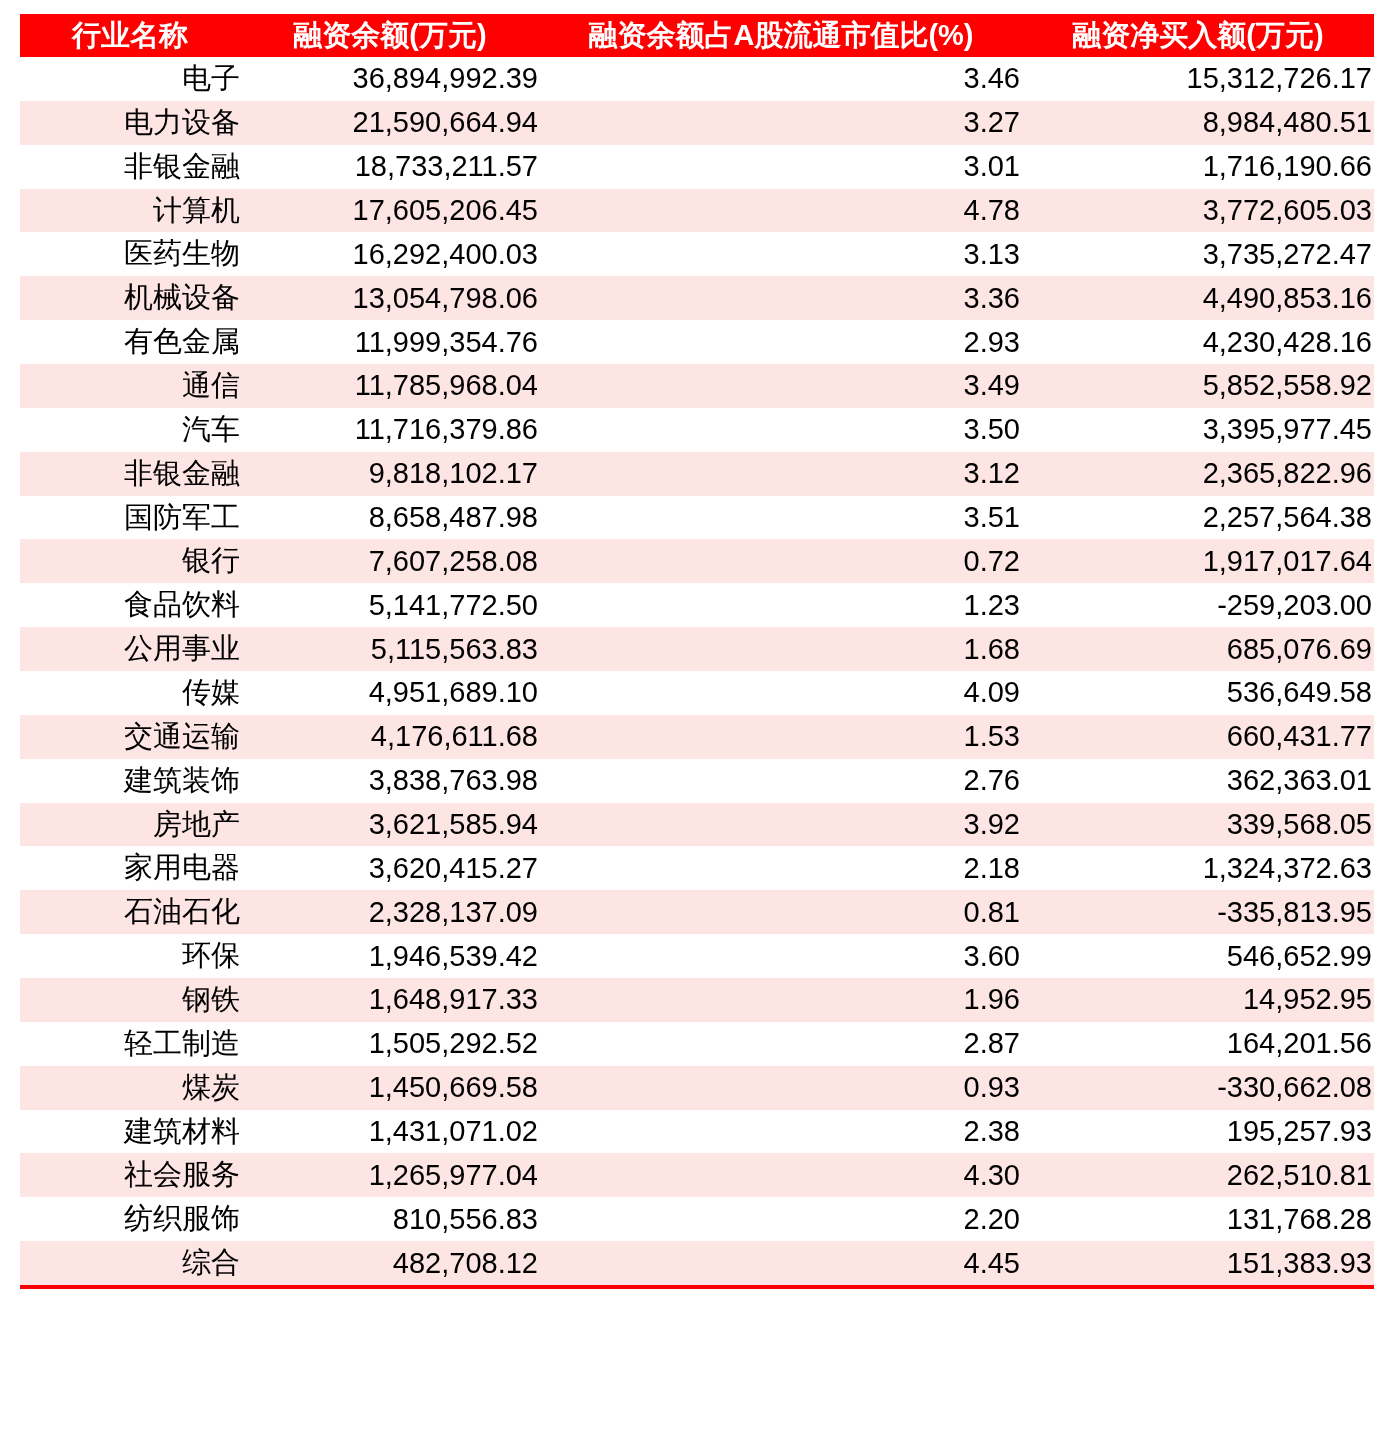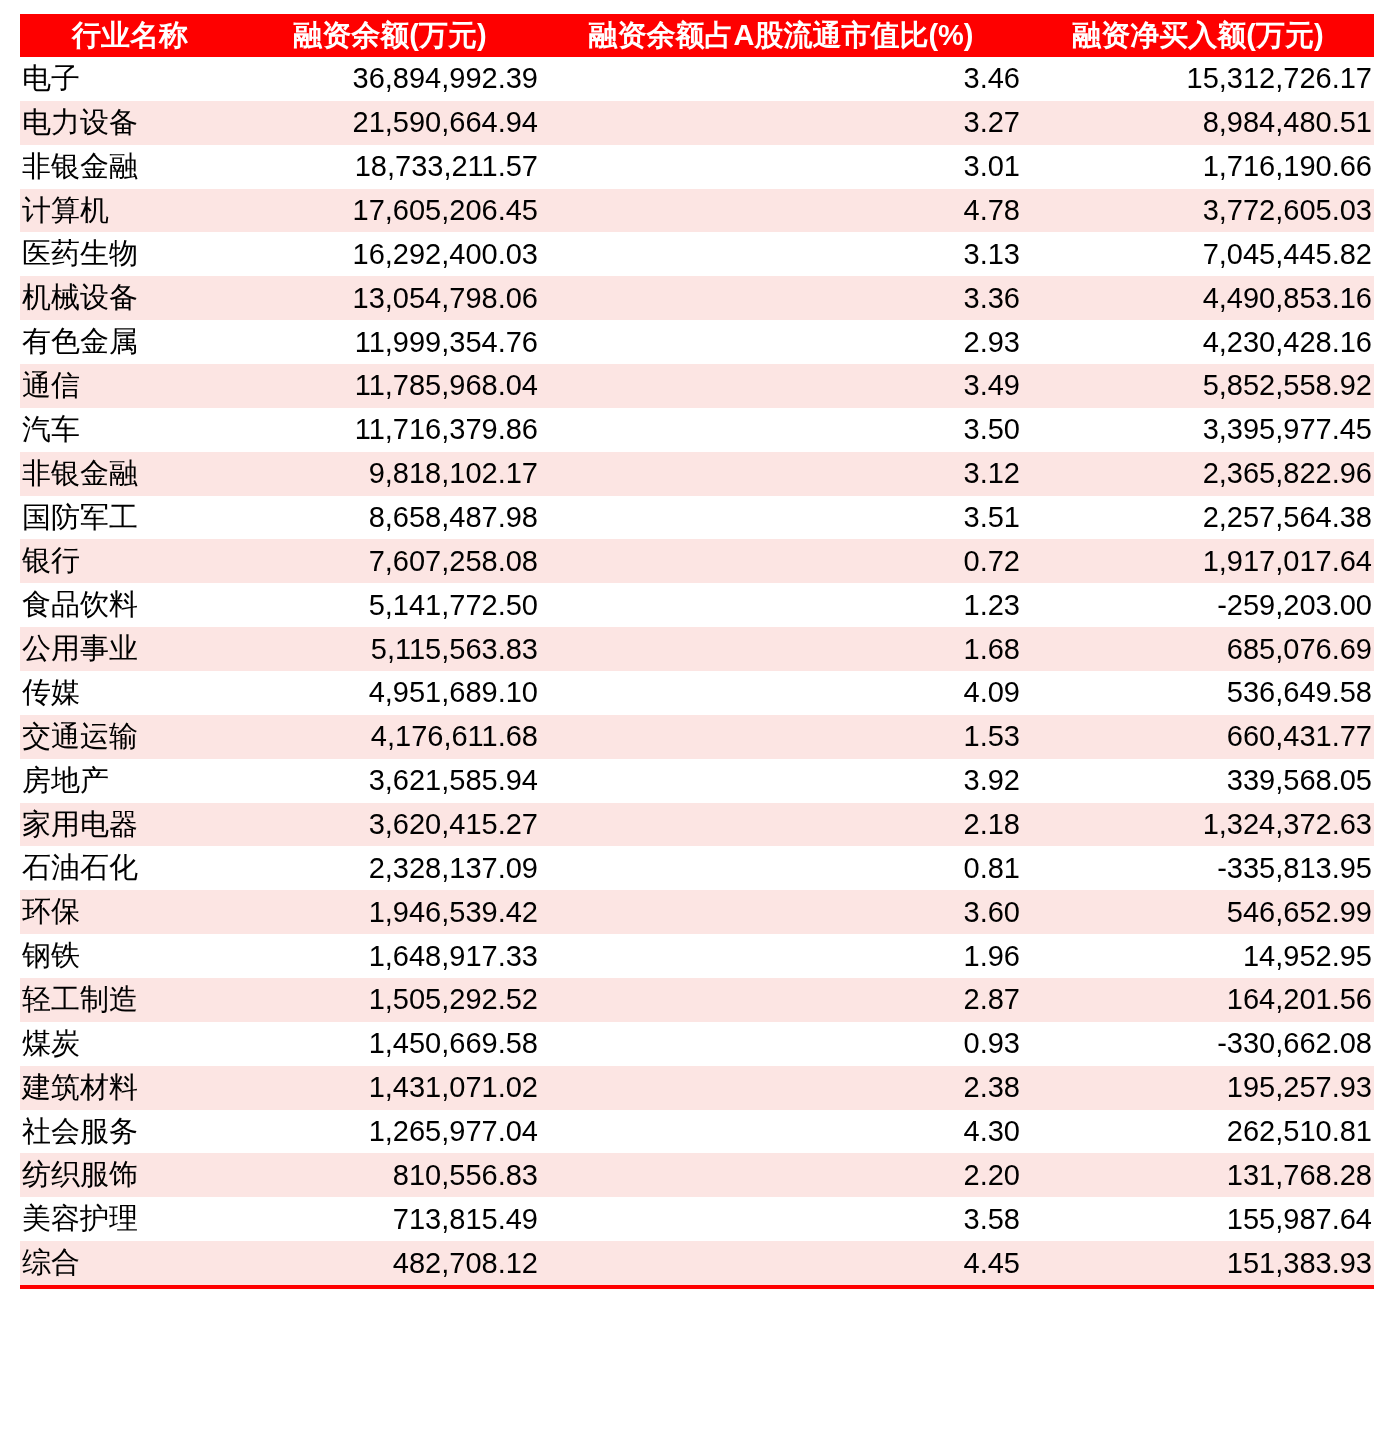--- a/index.html
+++ b/index.html
@@ -44,21 +44,21 @@
   }
   tbody td {
     font-size: 29px;
     height: 43.87px;
     padding: 0;
     white-space: nowrap;
     overflow: hidden;
     vertical-align: middle;
   }
   tbody tr:nth-child(even) { background: var(--alt-row-bg); }
-  td.industry { text-align: left;  padding-left: 2px; }
+  td.industry { text-align: right;  padding-left: 2px; }
   td.num      { text-align: right; padding-right: 2px; }
   .bottom-rule {
     height: 4px;
     width: 100%;
     background: var(--rule-color);
   }
 </style>
 </head>
 <body>
 
@@ -100,21 +100,21 @@
         <tr>
           <td class="industry">计算机</td>
           <td class="num">17,605,206.45</td>
           <td class="num">4.78</td>
           <td class="num">3,772,605.03</td>
         </tr>
         <tr>
           <td class="industry">医药生物</td>
           <td class="num">16,292,400.03</td>
           <td class="num">3.13</td>
-          <td class="num">7,045,445.82</td>
+          <td class="num">3,735,272.47</td>
         </tr>
         <tr>
           <td class="industry">机械设备</td>
           <td class="num">13,054,798.06</td>
           <td class="num">3.36</td>
           <td class="num">4,490,853.16</td>
         </tr>
         <tr>
           <td class="industry">有色金属</td>
           <td class="num">11,999,354.76</td>
@@ -169,20 +169,26 @@
           <td class="num">4.09</td>
           <td class="num">536,649.58</td>
         </tr>
         <tr>
           <td class="industry">交通运输</td>
           <td class="num">4,176,611.68</td>
           <td class="num">1.53</td>
           <td class="num">660,431.77</td>
         </tr>
         <tr>
+          <td class="industry">建筑装饰</td>
+          <td class="num">3,838,763.98</td>
+          <td class="num">2.76</td>
+          <td class="num">362,363.01</td>
+        </tr>
+        <tr>
           <td class="industry">房地产</td>
           <td class="num">3,621,585.94</td>
           <td class="num">3.92</td>
           <td class="num">339,568.05</td>
         </tr>
         <tr>
           <td class="industry">家用电器</td>
           <td class="num">3,620,415.27</td>
           <td class="num">2.18</td>
           <td class="num">1,324,372.63</td>
@@ -227,26 +233,20 @@
           <td class="industry">社会服务</td>
           <td class="num">1,265,977.04</td>
           <td class="num">4.30</td>
           <td class="num">262,510.81</td>
         </tr>
         <tr>
           <td class="industry">纺织服饰</td>
           <td class="num">810,556.83</td>
           <td class="num">2.20</td>
           <td class="num">131,768.28</td>
-        </tr>
-        <tr>
-          <td class="industry">美容护理</td>
-          <td class="num">713,815.49</td>
-          <td class="num">3.58</td>
-          <td class="num">155,987.64</td>
         </tr>
         <tr>
           <td class="industry">综合</td>
           <td class="num">482,708.12</td>
           <td class="num">4.45</td>
           <td class="num">151,383.93</td>
         </tr>
       </tbody>
   </table>
   <div class="bottom-rule"></div>

